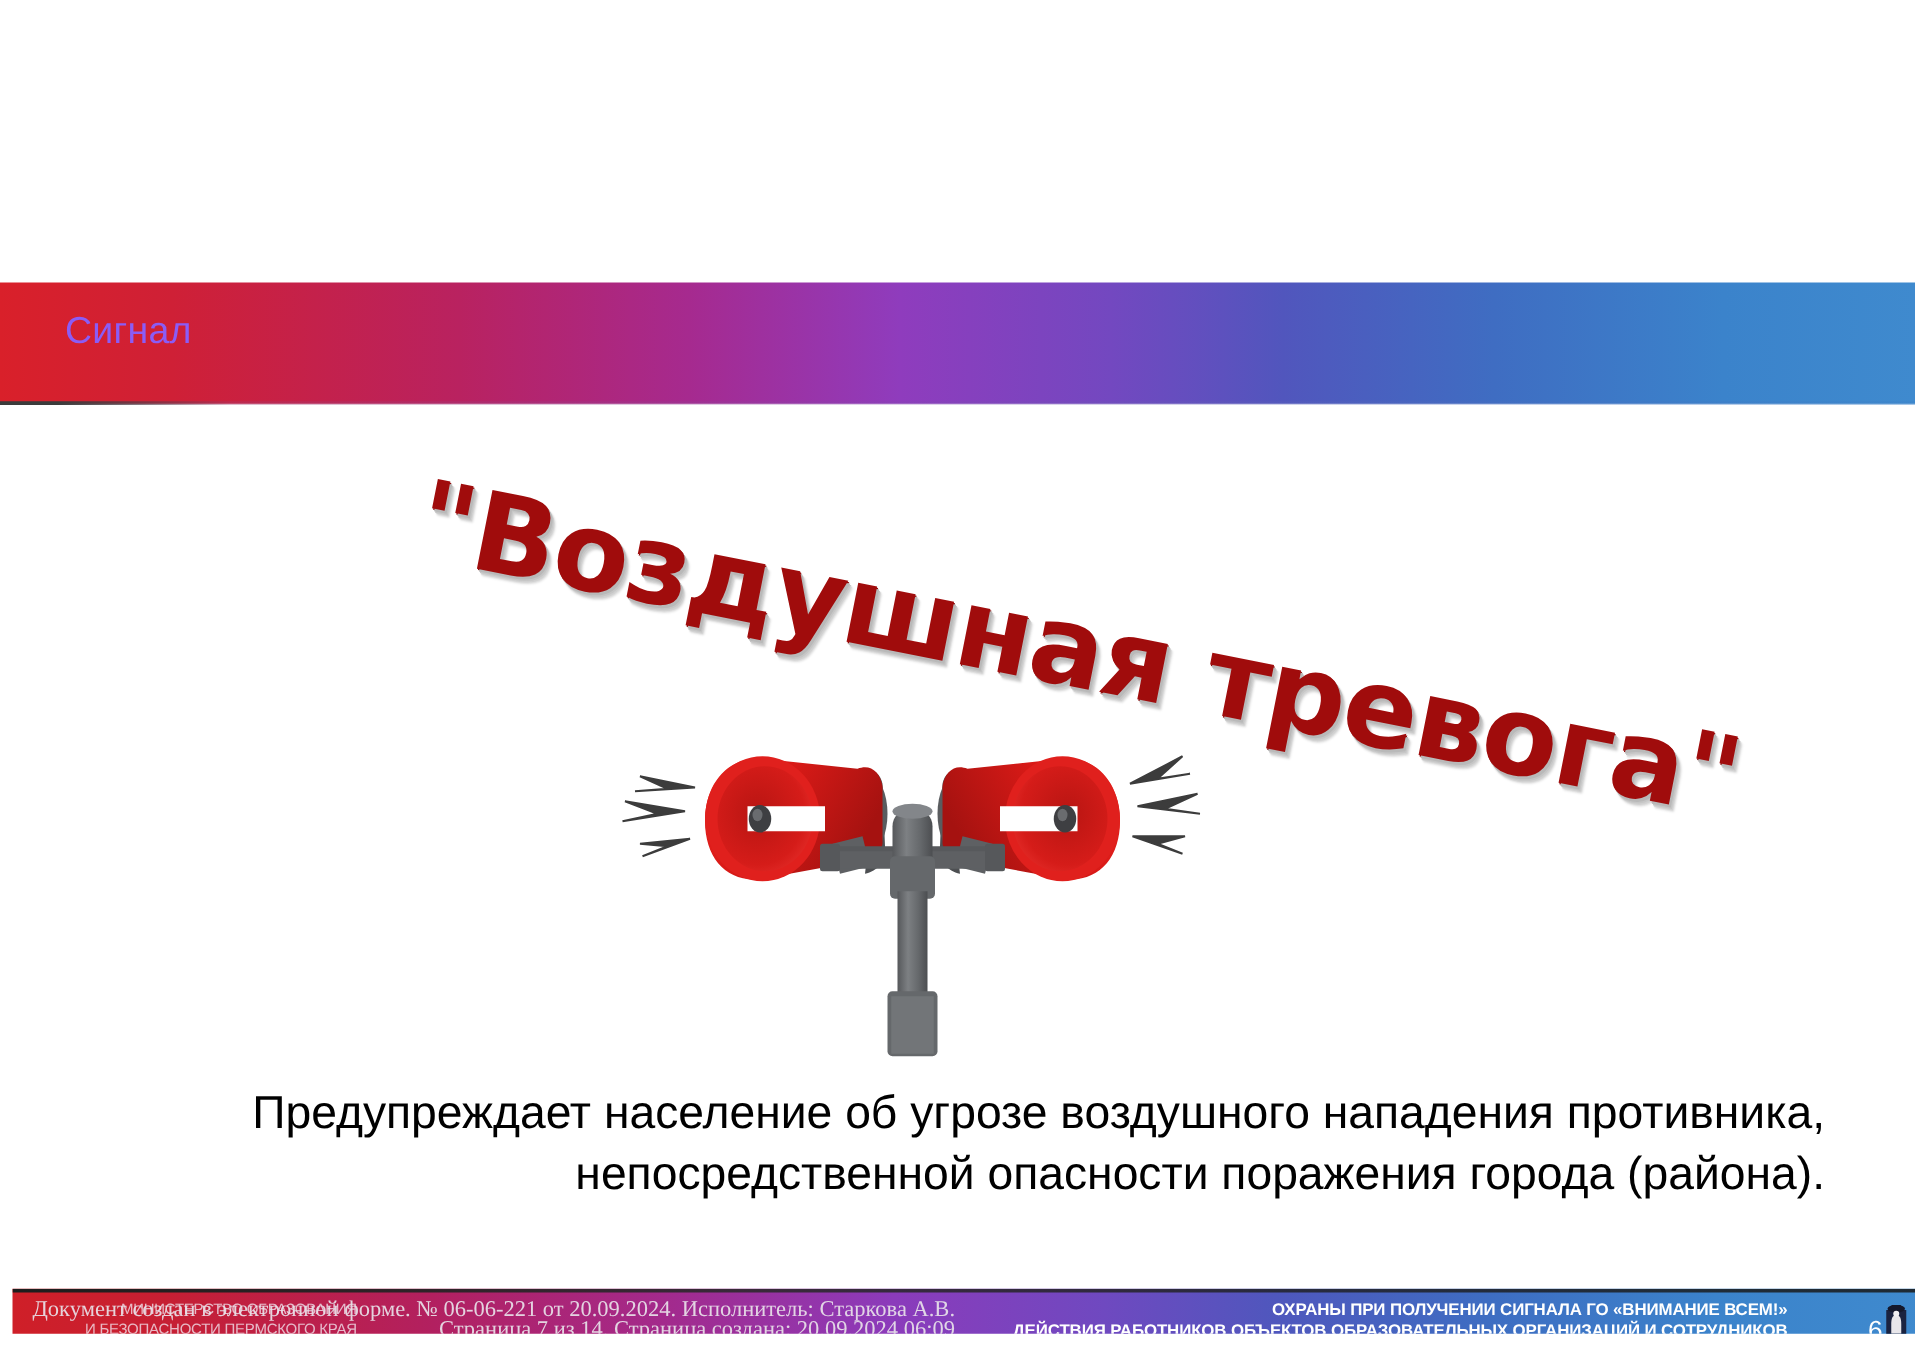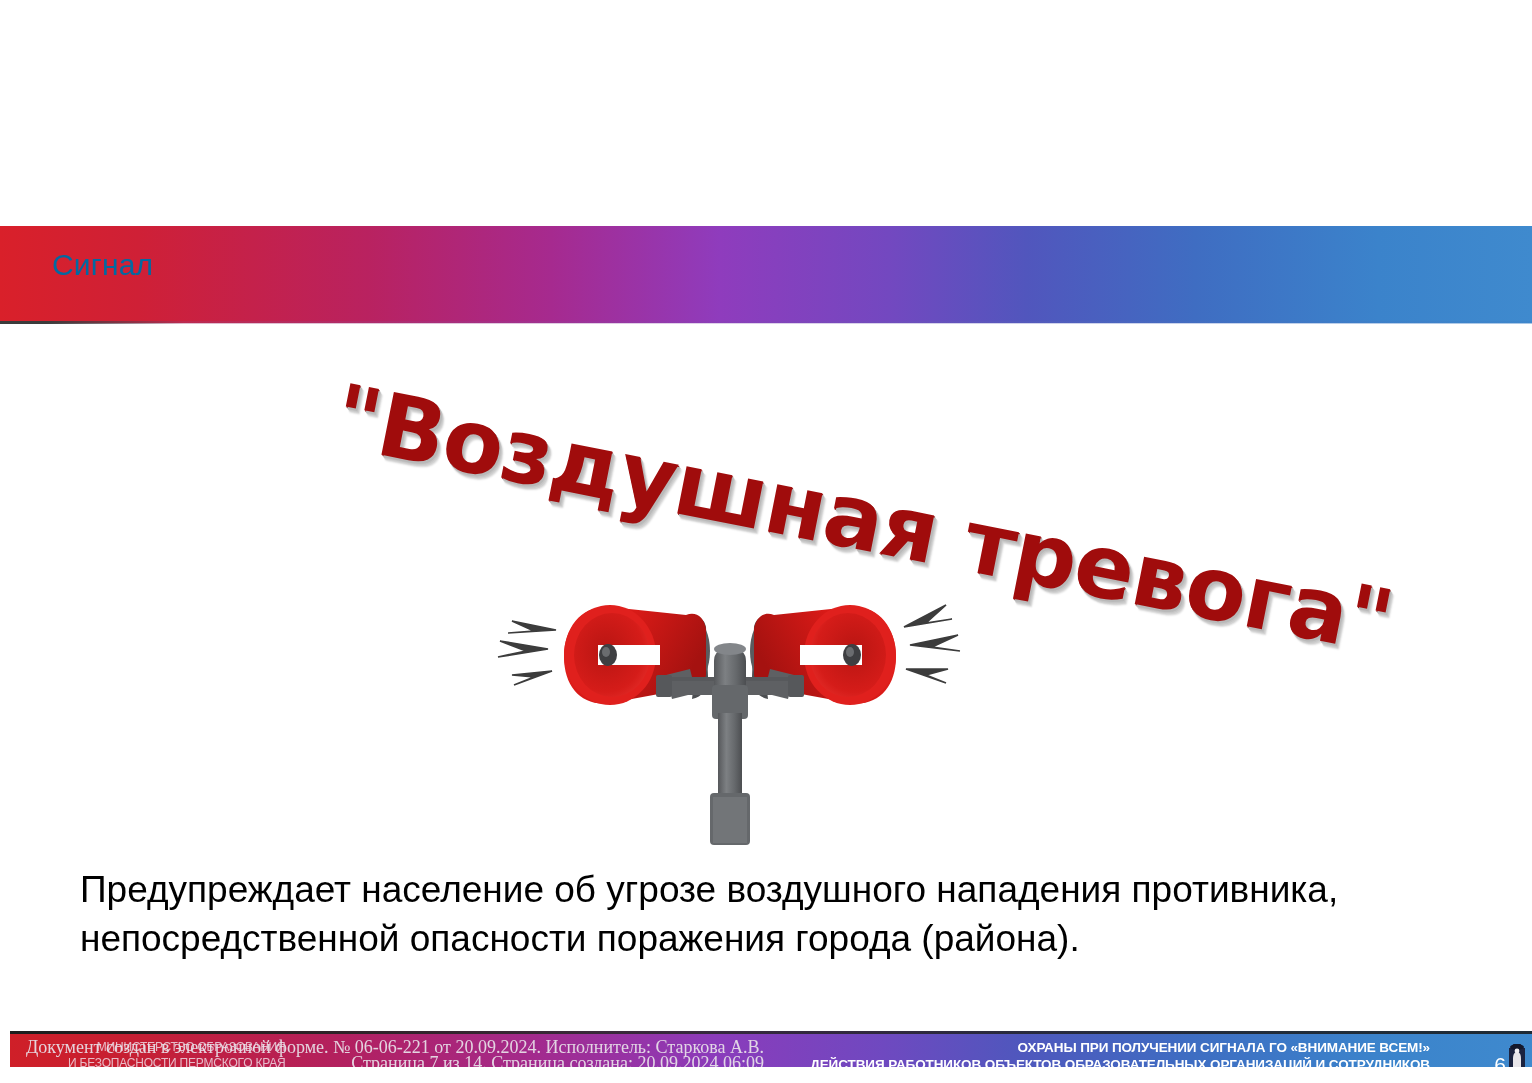--- a/index.html
+++ b/index.html
@@ -56,21 +56,21 @@
       rgba(160,60,110,0.35) 12%,
       rgba(130,70,170,0.25) 45%,
       rgba(70,110,190,0.30) 80%,
       rgba(60,130,200,0.45) 100%);
   }
   .header-title {
     position: absolute;
     left: 52px;
     top: 248px;
     font-size: 30px;
-    color: #0369a1;
+    color: #8b5cf6;
     letter-spacing: 0.2px;
     white-space: nowrap;
   }
 
   
   .wordart-wrap {
     position: absolute;
     left: 330px;
     top: 338px;
     width: 870px;
@@ -107,21 +107,21 @@
     height: 290px;
   }
   .siren svg { display: block; width: 100%; height: 100%; }
 
   
   .body-text {
     position: absolute;
     left: 80px;
     top: 866px;
     width: 1380px;
-    text-align: left;
+    text-align: right;
     font-family: "Liberation Sans", "DejaVu Sans", sans-serif;
     font-size: 37px;
     line-height: 1.32;
     color: #000000;
     font-stretch: condensed;
   }
   .body-text .line { display: block; white-space: nowrap; }
 
   
   .footer-band {

